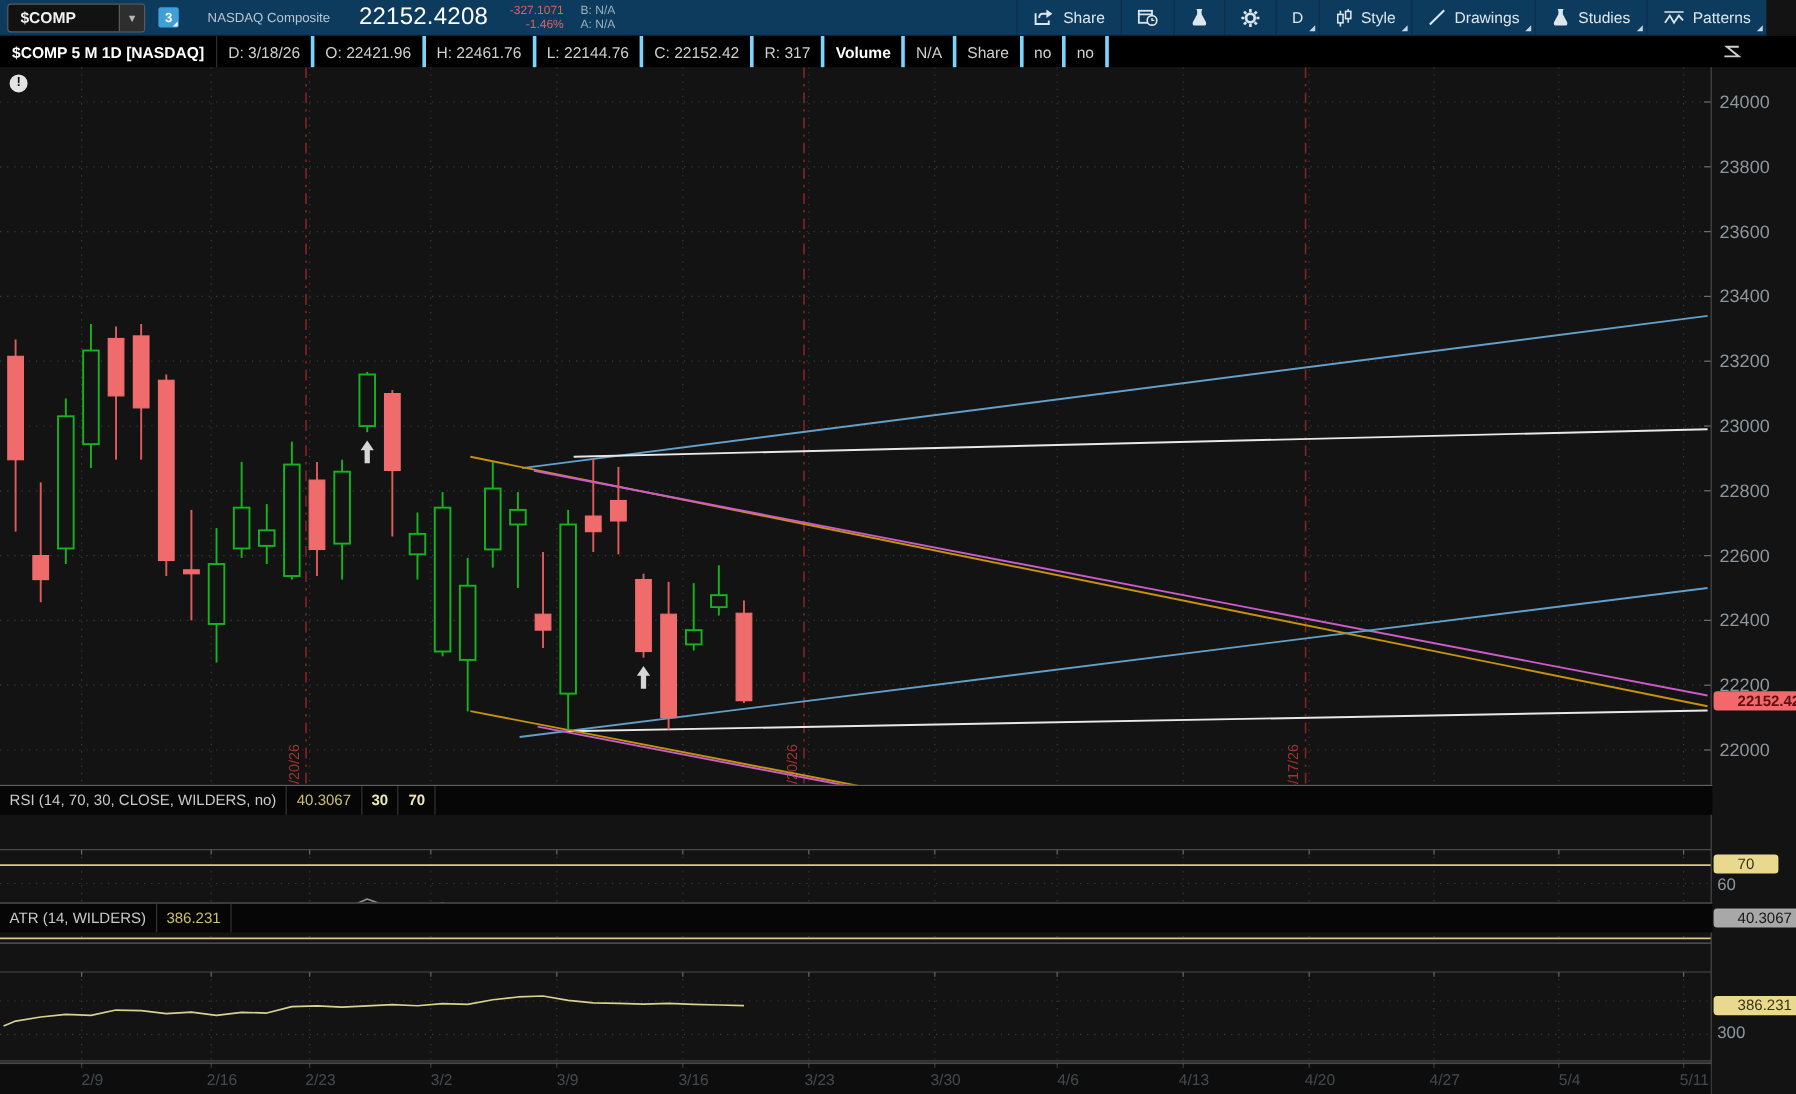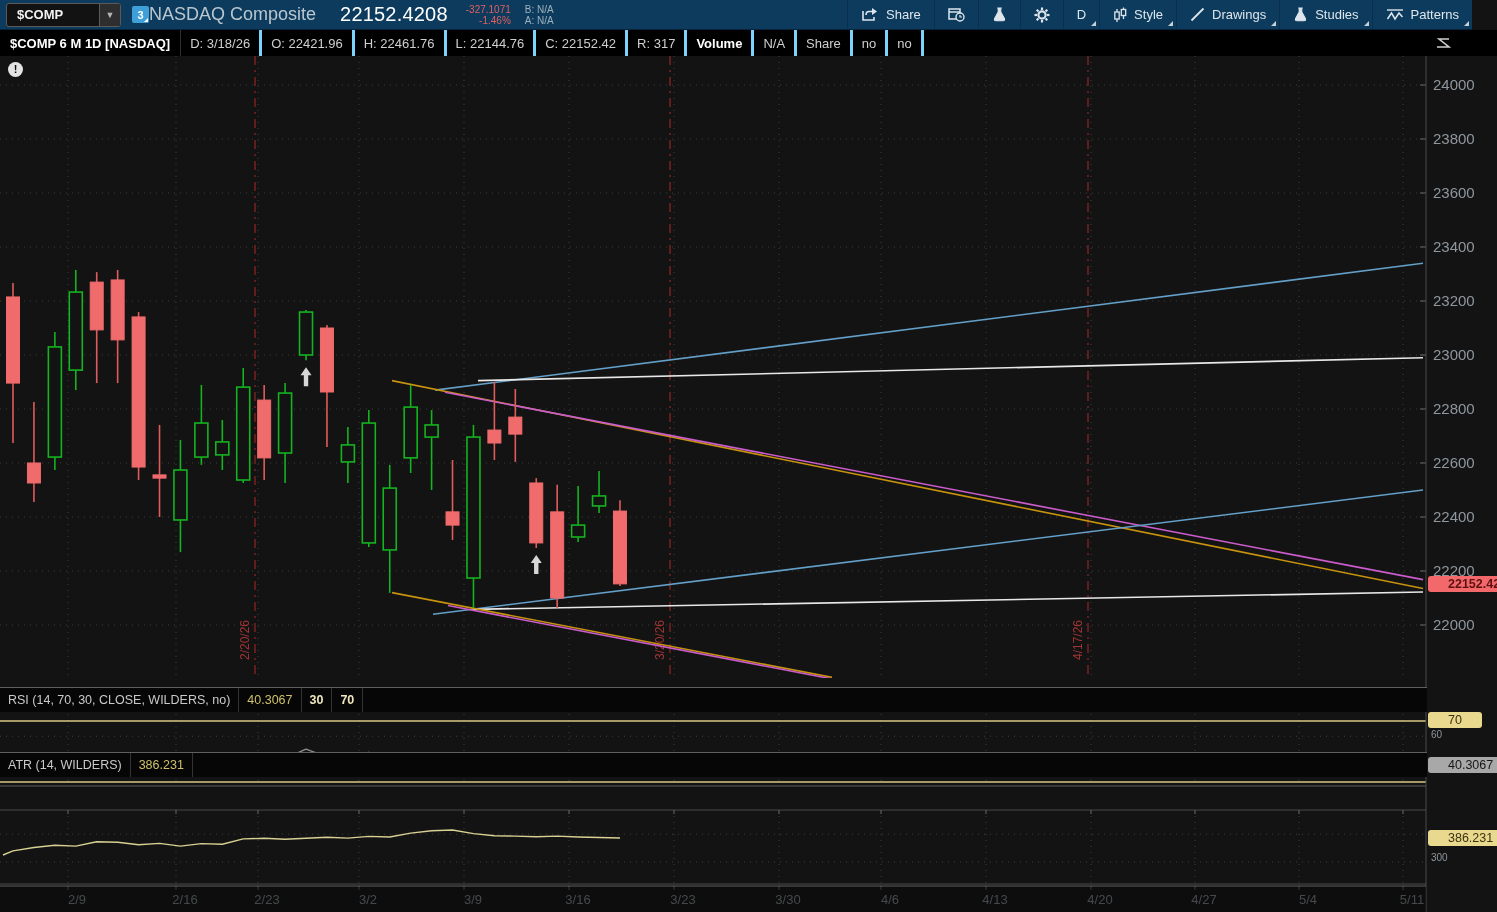--- a/index.html
+++ b/index.html
@@ -8,21 +8,21 @@
   
   #topbar{position:absolute;left:0;top:0;width:1472px;height:30px;background:#0d3b5e;
           display:flex;align-items:center;border-bottom:1px solid #07233c;box-sizing:border-box;}
   #symbolbox{display:flex;align-items:stretch;height:22px;margin-left:6px;border:1px solid #5a5a5a;
              border-radius:3px;background:#121212;overflow:hidden;}
   #symbolbox .sym{color:#f2f2f2;font-size:13px;font-weight:bold;padding:0 10px;display:flex;align-items:center;width:72px;}
   #symbolbox .dd{width:20px;background:#2e2e2e;border-left:1px solid #5a5a5a;display:flex;align-items:center;justify-content:center;color:#b5b5b5;font-size:9px;}
   #linkbadge{position:relative;width:17px;height:17px;margin-left:11px;background:#3f9fd8;border-radius:2px;
              color:#fff;font-size:11px;font-weight:bold;display:flex;align-items:center;justify-content:center;}
   #linkbadge .corner{position:absolute;right:1px;bottom:1px;width:0;height:0;border-left:4px solid transparent;border-bottom:4px solid #fff;}
-  .sym-desc{color:#b9c6cf;font-size:18px;}
+  .sym-desc{color:#b9c6cf;font-size:11px;margin-left:24px;}
   .last{color:#ffffff;font-size:20px;font-weight:normal;margin-left:24px;letter-spacing:.2px;}
   .chg{margin-left:18px;text-align:right;line-height:11px;font-size:10px;color:#e25f5f;}
   .ba{margin-left:14px;line-height:11px;font-size:10px;color:#9db0bc;}
   #topbar-right{margin-left:auto;display:flex;align-items:stretch;height:100%;}
   .tbtn{position:relative;display:flex;align-items:center;gap:7px;padding:0 13px;color:#dde6ec;font-size:13px;
         border-left:1px solid #0a2f4c;cursor:pointer;}
   .tbtn svg{display:block;}
   .tbtn .corner{position:absolute;right:3px;bottom:3px;width:0;height:0;border-left:5px solid transparent;border-bottom:5px solid #c6d2da;}
   
   #statusrow{position:absolute;left:0;top:30px;width:1497px;height:26px;background:#000;display:flex;align-items:stretch;}
@@ -35,29 +35,29 @@
   #warn{position:absolute;left:8px;top:62px;width:15px;height:15px;border-radius:50%;background:#e4e4e4;
         color:#111;font-size:11px;font-weight:bold;text-align:center;line-height:15px;}
   #axis-icon{position:absolute;left:1433px;top:36px;}
   
   .phead{position:absolute;left:0;width:1427px;height:24px;background:#060606;display:flex;align-items:stretch;
          border-top:1px solid #5f5f5f;}
   .phead .cell{display:flex;align-items:center;padding:0 8px;font-size:12.5px;border-right:1px solid #333;white-space:nowrap;}
   .phead .lab{color:#c9c9c9;}
   .phead .val{color:#cfc069;}
   .phead .lvl{color:#efe6bd;font-weight:bold;}
-  #rsi-head{top:687px;}
+  #rsi-head{top:654px;}
   #atr-head{top:752px;}
   
   .badge{position:absolute;left:1428px;height:16px;line-height:16px;padding:0 20px;border-radius:3px;font-size:12.5px;}
   #badge-last{top:576px;background:#f3696b;color:#5c1010;font-weight:bold;}
   #badge-rsi70{top:712px;background:#e9d98e;color:#3a330f;}
   #badge-rsival{top:757px;background:#a8a8a8;color:#161616;}
   #badge-atrval{top:830px;background:#e9d98e;color:#3a330f;}
-  .axlbl{position:absolute;left:1431px;font-size:10px;color:#8e979e;}
+  .axlbl{position:absolute;left:1431px;font-size:14px;color:#8e979e;}
   #lbl-rsi60{top:729px;}
   #lbl-atr300{top:852px;}
 </style>
 </head>
 <body>
 
 <div id="app">
 
   <div id="topbar">
     <div id="symbolbox">
@@ -151,21 +151,21 @@
           <line x1="1" y1="3" x2="17" y2="3" stroke="#dde6ec" stroke-width="1.4"></line>
           <path d="M1.5 12 L5.5 6 L9 12 L13 6 L16.5 10" fill="none" stroke="#dde6ec" stroke-width="1.5"></path>
         </svg>
         <span>Patterns</span>
         <span class="corner"></span>
       </div>
     </div>
   </div>
 
   <div id="statusrow">
-    <span class="title">$COMP 6 M 1D [NASDAQ]</span>
+    <span class="title">$COMP 5 M 1D [NASDAQ]</span>
     <span id="status-cells" style="display:flex;align-items:stretch;">
         <span class="scell">D: 3/18/26</span>
         <span class="scell">O: 22421.96</span>
         <span class="scell">H: 22461.76</span>
         <span class="scell">L: 22144.76</span>
         <span class="scell">C: 22152.42</span>
         <span class="scell">R: 317</span>
         <span class="scell bold">Volume</span>
         <span class="scell">N/A</span>
         <span class="scell">Share</span>

